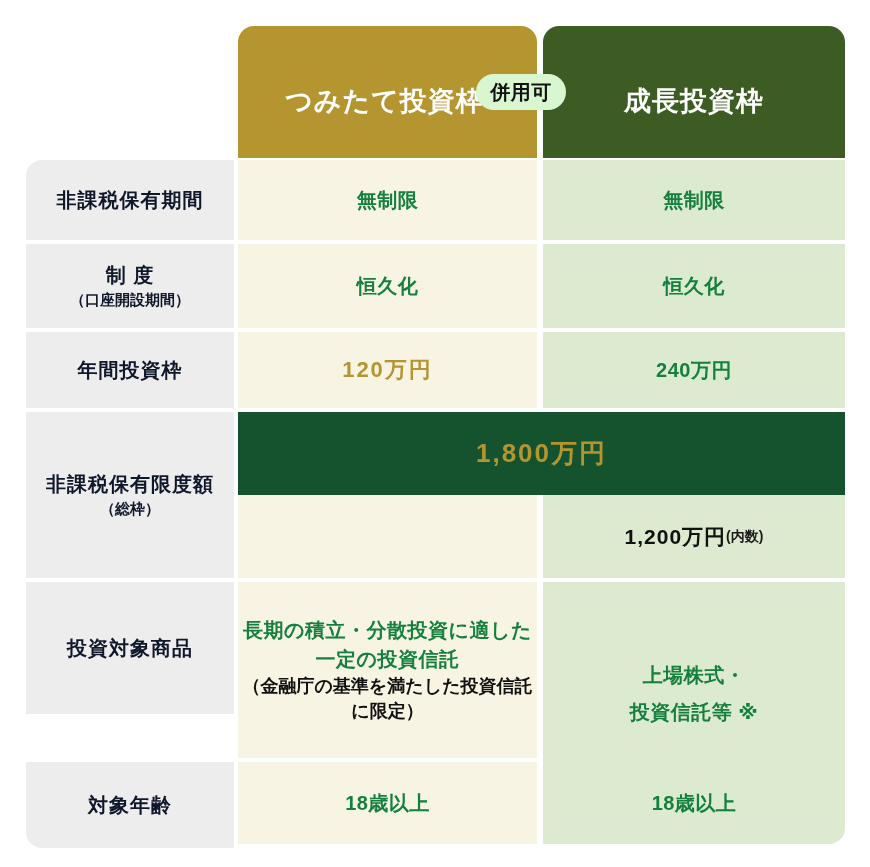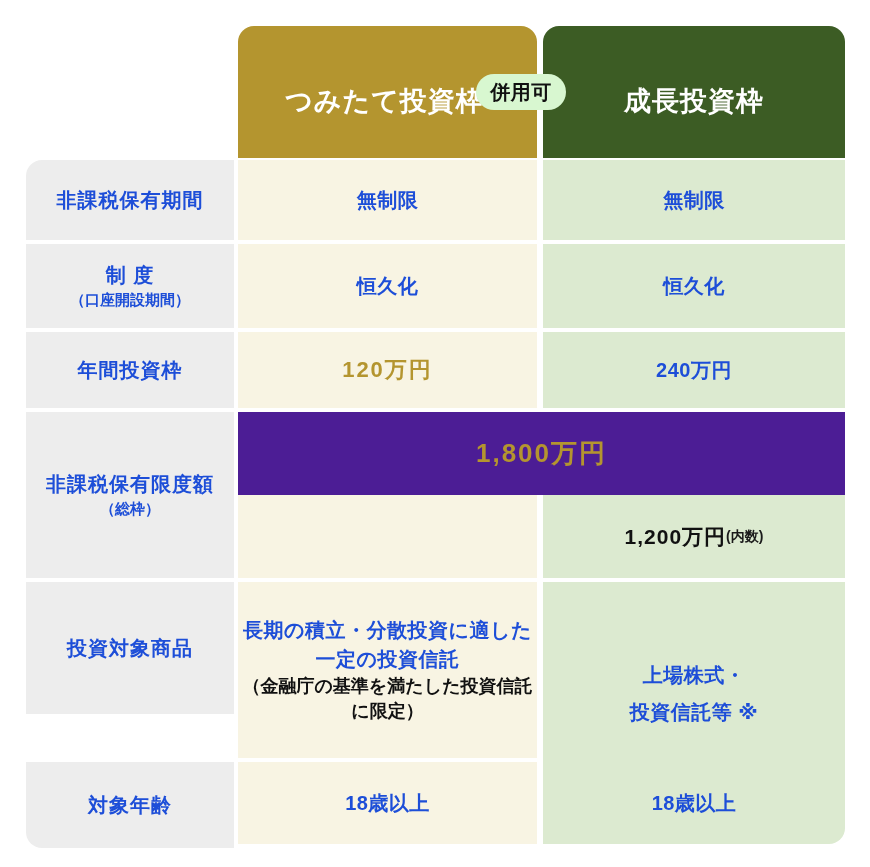--- a/index.html
+++ b/index.html
@@ -82,37 +82,37 @@
     align-items: center;
     justify-content: center;
     text-align: center;
   }
   .label-cell {
     left: 26px;
     width: 208px;
     background: #ededed;
     font-size: 20px;
     font-weight: 700;
-    color: #1d4ed8;
+    color: #0f172a;
     letter-spacing: 1px;
   }
   .val-gold {
     left: 238px;
     width: 299px;
     background: #f8f4e3;
   }
   .val-green {
     left: 543px;
     width: 302px;
     background: #dcead0;
   }
   .val-text {
     font-size: 20px;
     font-weight: 700;
-    color: #1d4ed8;
+    color: #15803d;
     letter-spacing: 0.5px;
     line-height: 1.45;
   }
   .val-gold-text {
     font-size: 22px;
     font-weight: 700;
     color: #b4952f;
     letter-spacing: 2px;
   }
   .sub {
@@ -138,21 +138,21 @@
   .rb-left  { border-bottom-left-radius: 16px; }
   .rb-right { border-bottom-right-radius: 16px; }
 
   
   .merged-top {
     position: absolute;
     left: 238px;
     top: 412px;
     width: 607px;
     height: 83px;
-    background: #4c1d95;
+    background: #14532d;
     display: flex;
     align-items: center;
     justify-content: center;
     box-sizing: border-box;
   }
   .merged-bottom-gold {
     position: absolute;
     left: 238px;
     top: 495px;
     width: 299px;

